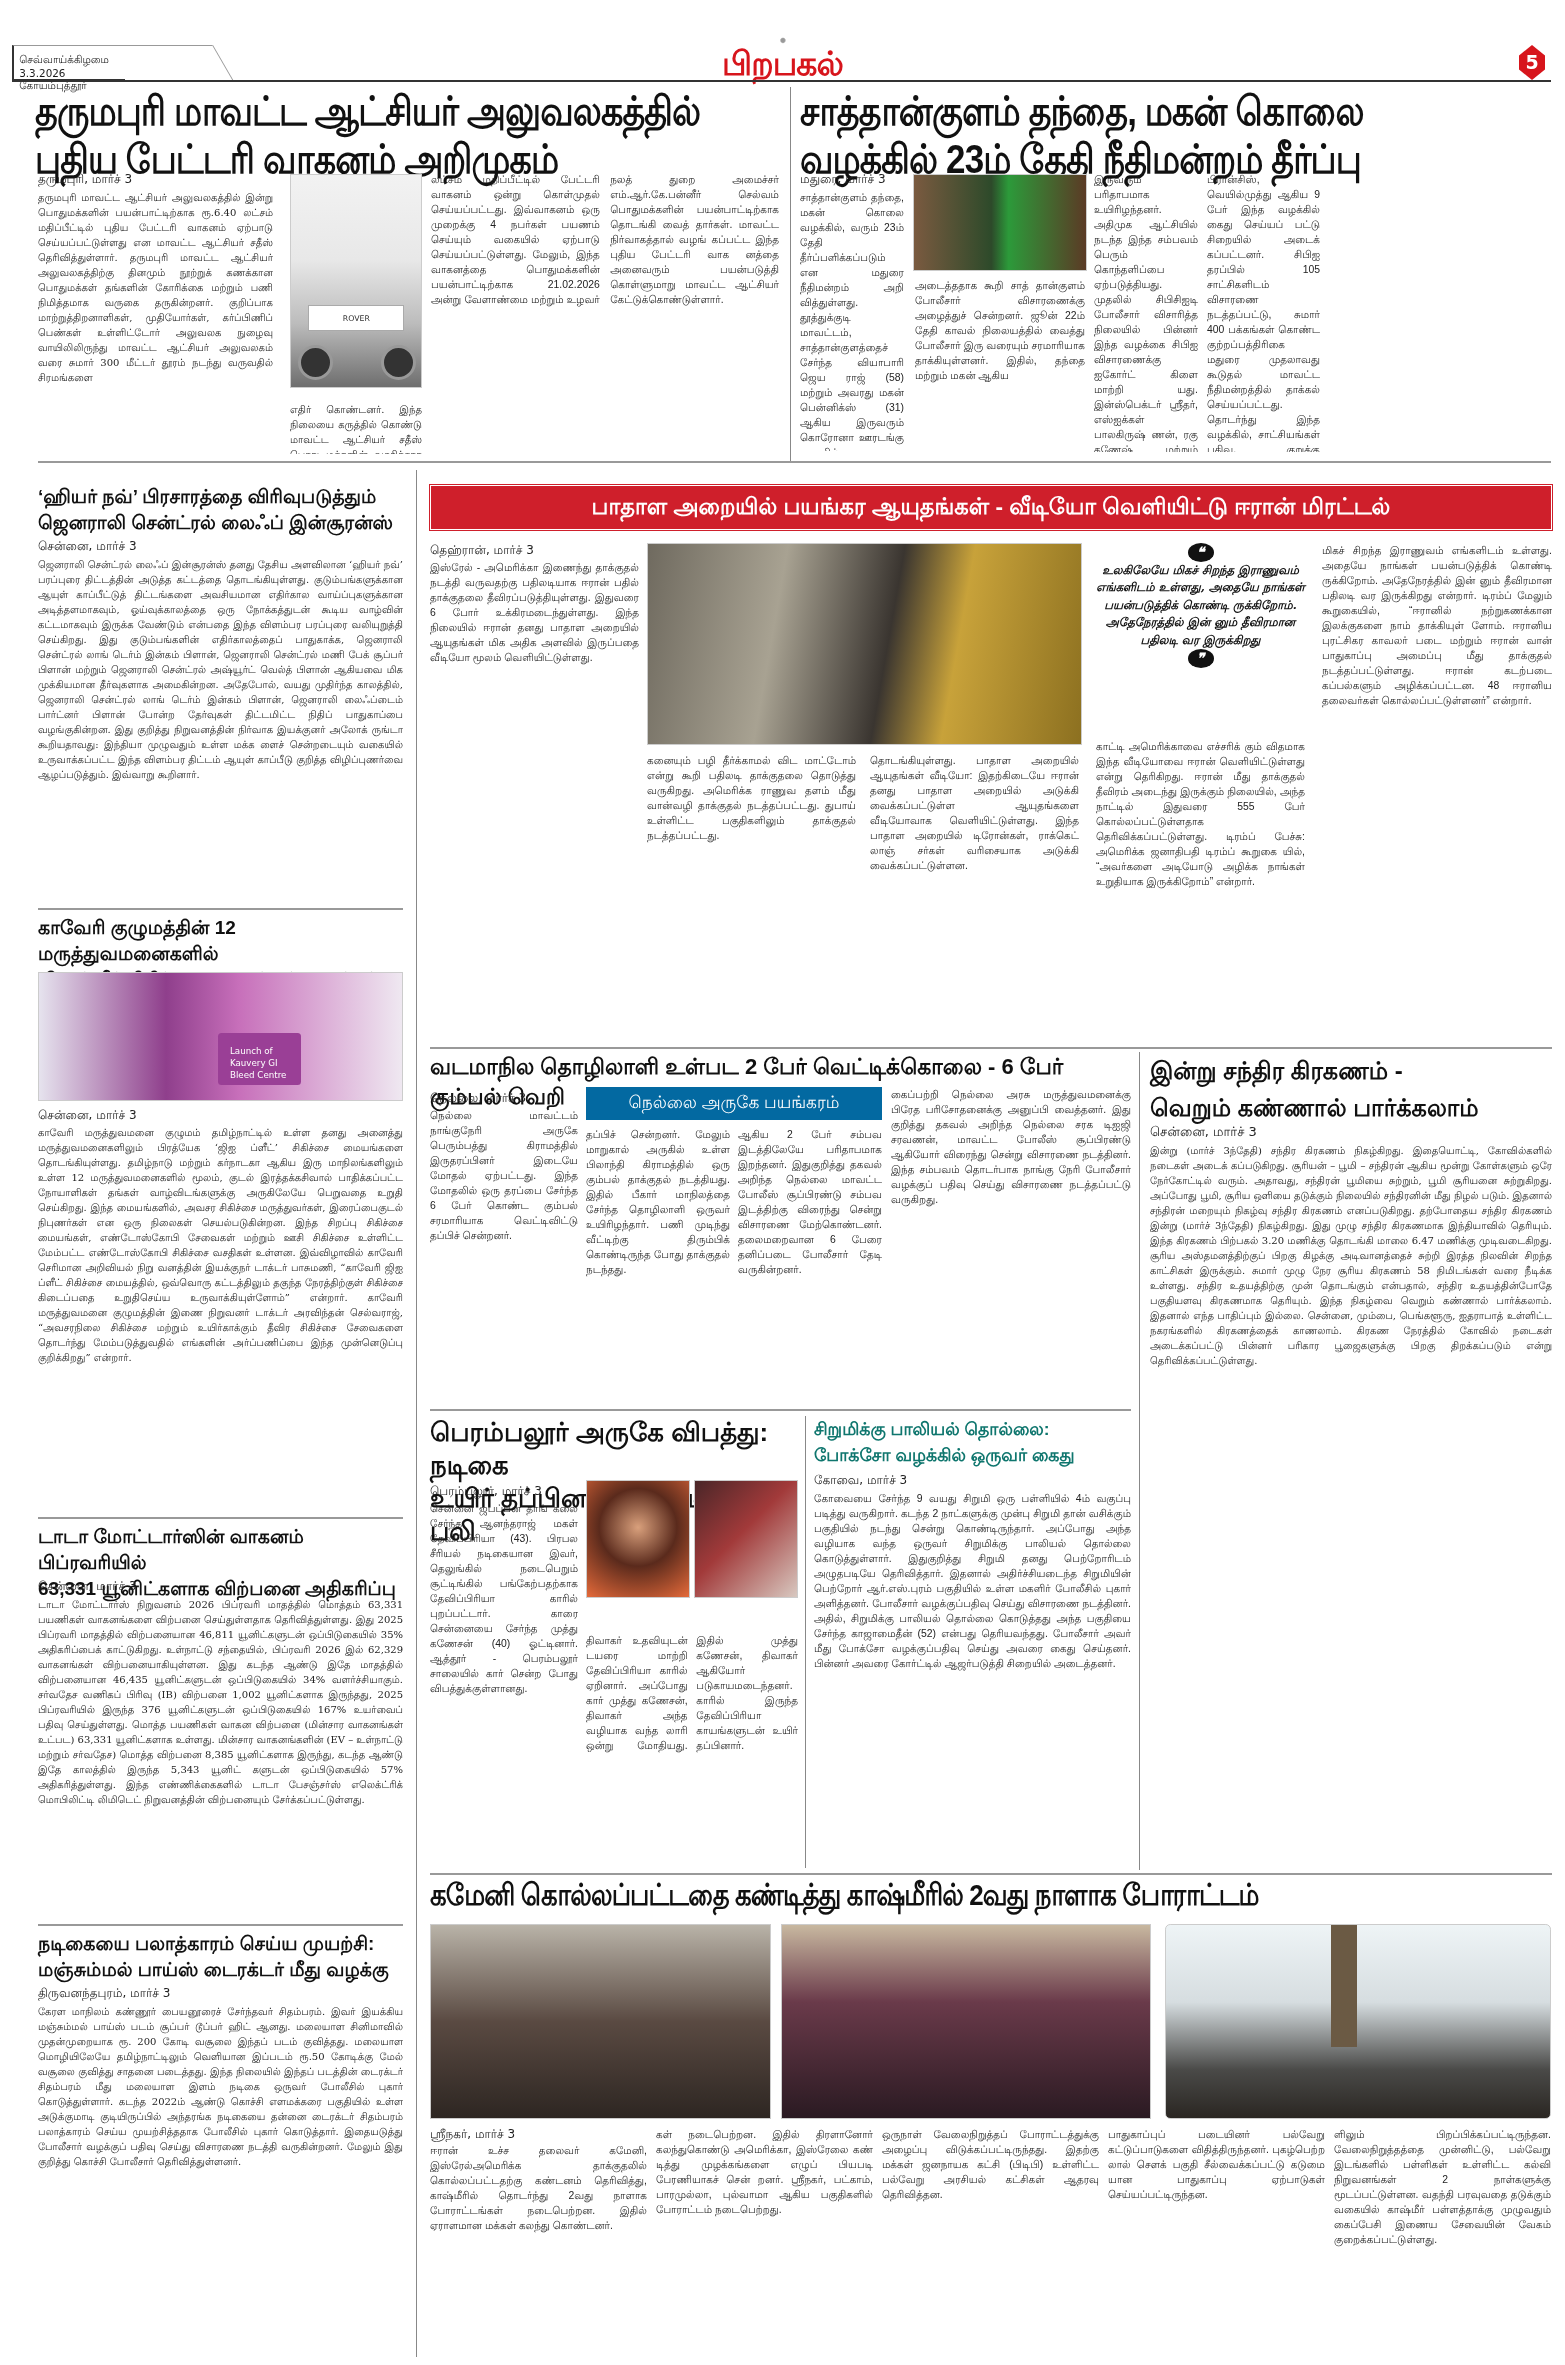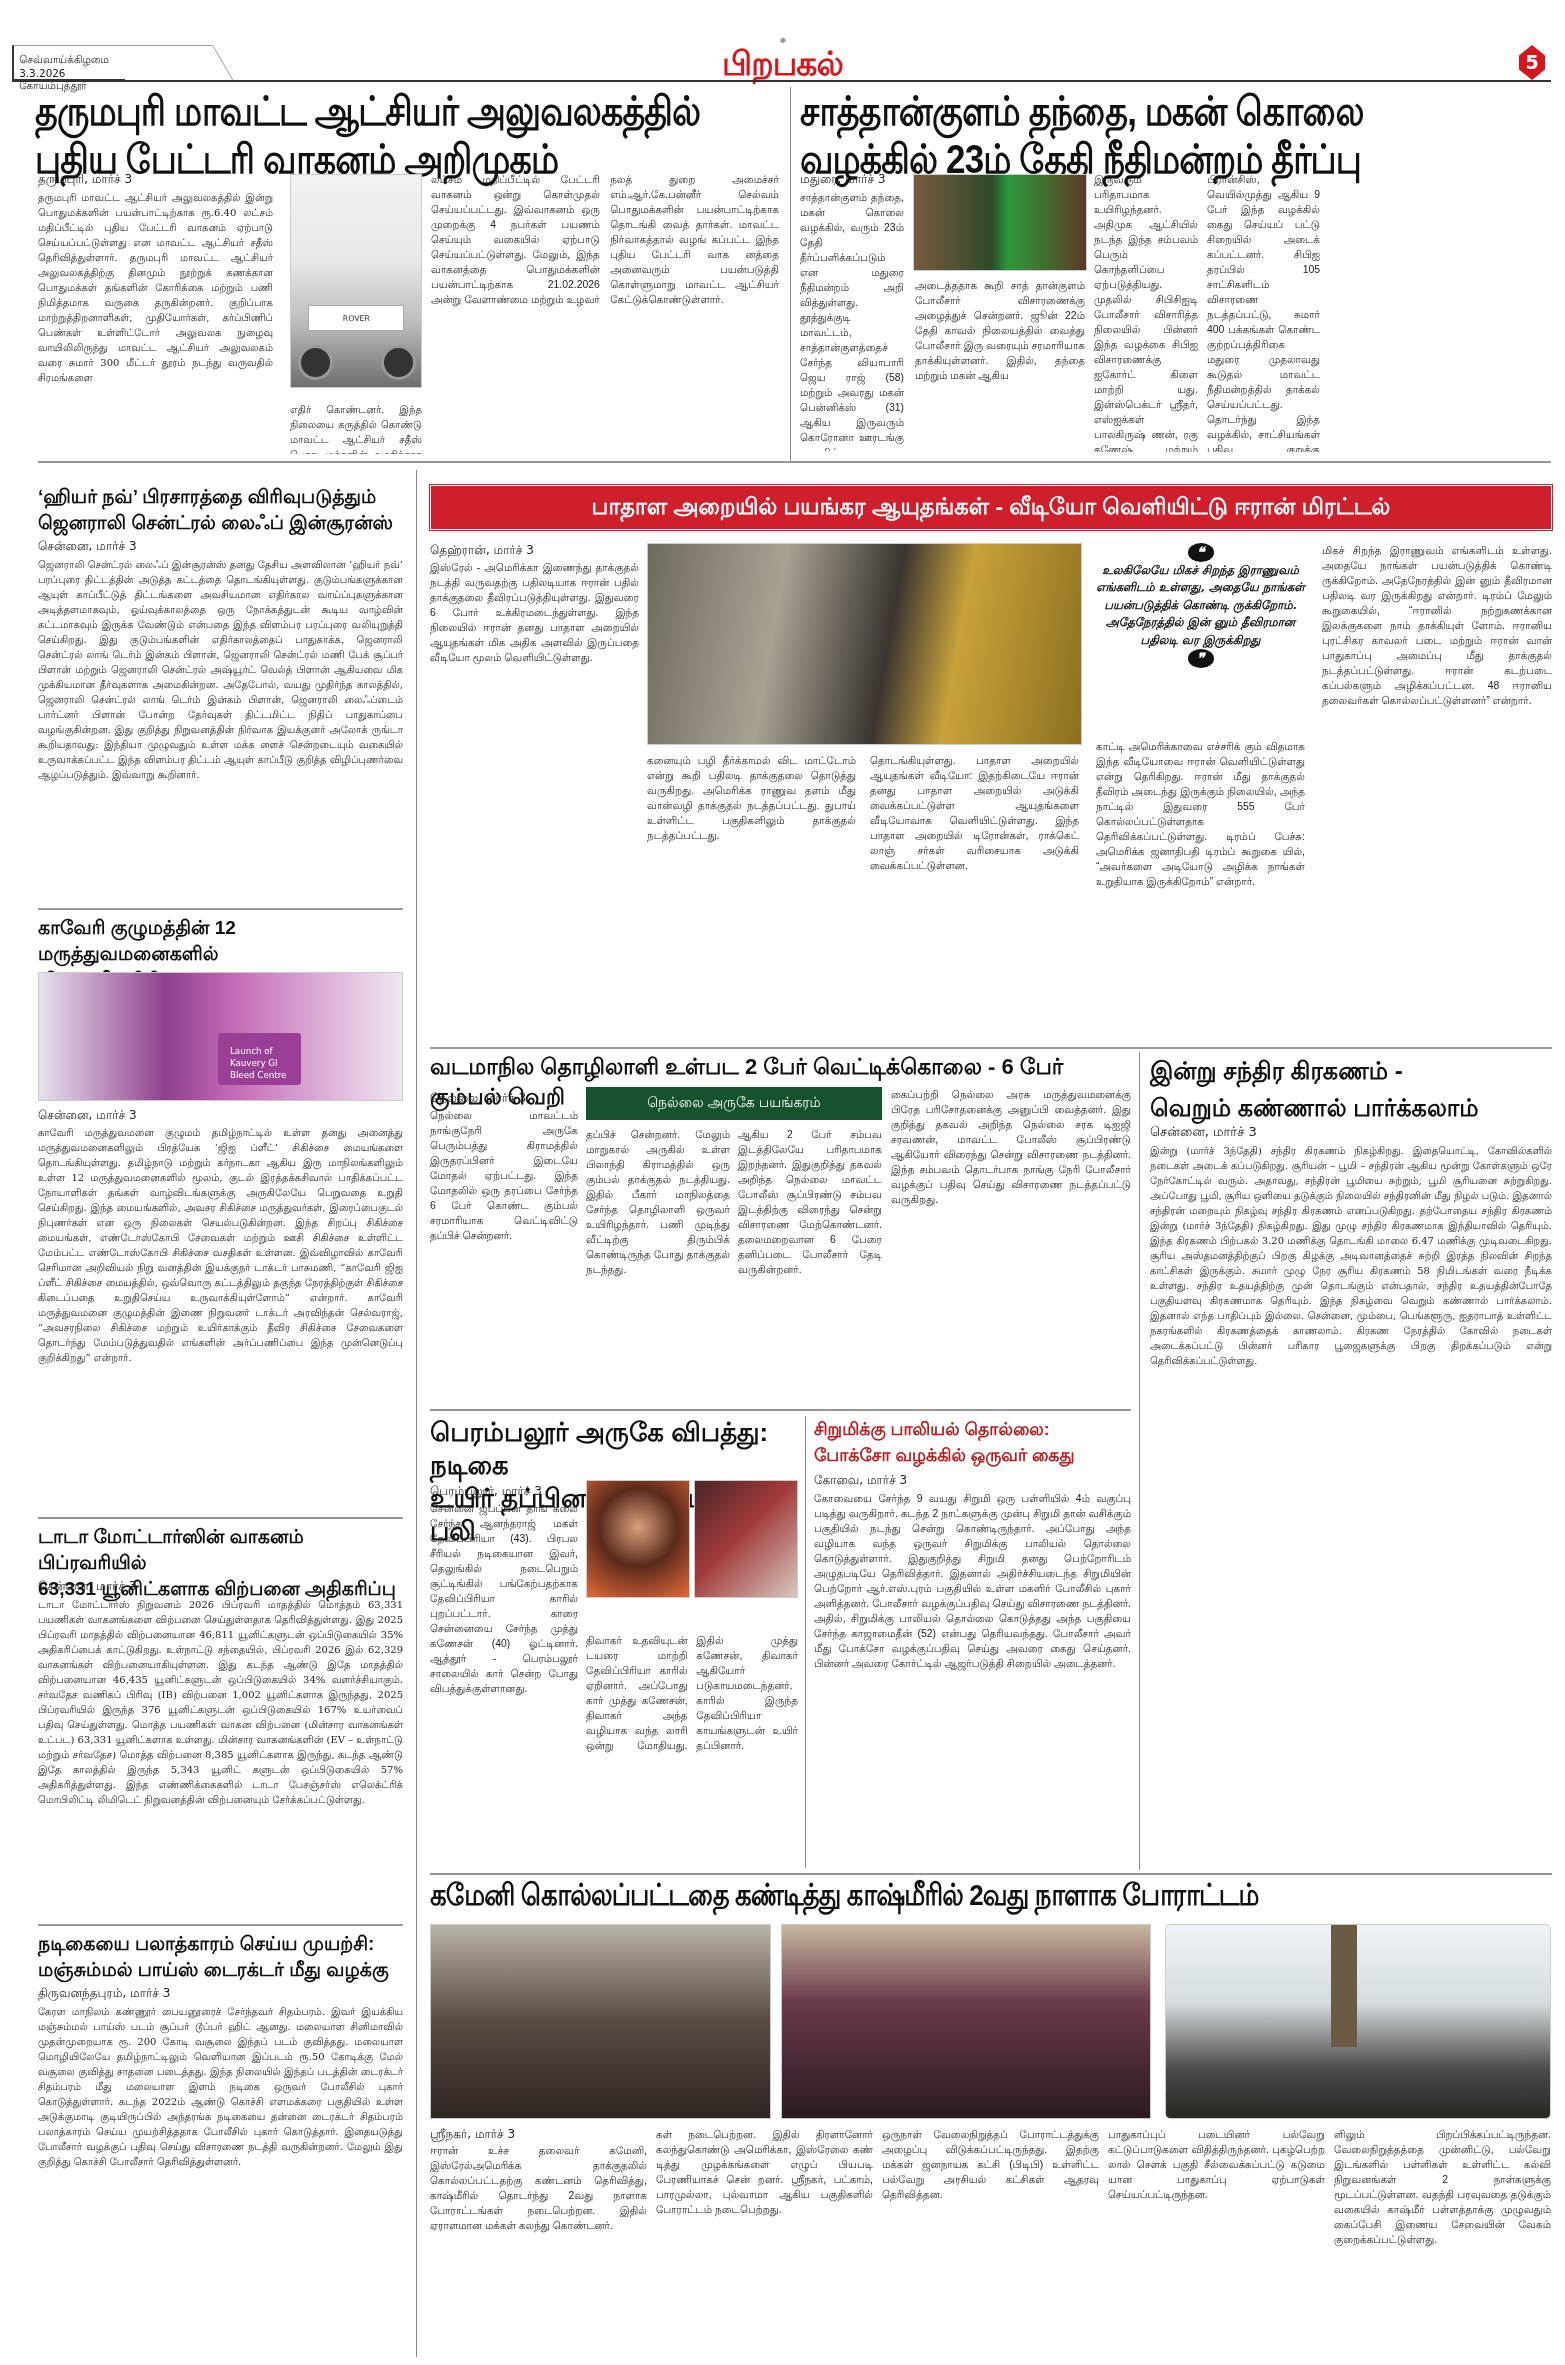--- a/index.html
+++ b/index.html
@@ -22,24 +22,24 @@
   .photo-cart { background: linear-gradient(180deg, #f2f2f2 0%, #e8e8e8 40%, #bcbcbc 70%, #6e6e6e 100%); }
   .photo-people { background: linear-gradient(90deg, #7a5a40 0%, #2d4a2a 45%, #2c9a3a 55%, #5b3a25 100%); }
   .photo-missile { background: linear-gradient(100deg, #6f6a5f 0%, #a8a292 30%, #3a3530 55%, #c8a23a 70%, #8c7020 100%); }
   .photo-hospital { background: linear-gradient(90deg, #e6e3ee 0%, #8f3f8c 35%, #c76fba 55%, #efe8f1 100%); }
   .photo-actress { background: radial-gradient(circle at 50% 40%, #d9a07c 0%, #5a2a1c 45%, #e56a3a 100%); }
   .photo-car { background: linear-gradient(135deg, #4a2628 0%, #a23a3a 45%, #d8c8c0 100%); }
   .photo-crowd { background: linear-gradient(180deg, #b9b3a8 0%, #5a4a42 50%, #2d2622 100%); }
   .photo-crowd2 { background: linear-gradient(180deg, #c8b8a0 0%, #6a3a4a 40%, #2a1a22 100%); }
   .photo-clock { background: linear-gradient(180deg, #eef4f6 0%, #d6dde0 40%, #4a4a48 75%, #2a2622 100%); }
   .red-banner { background: #cf1f2b; color: #fff; font-family: "Liberation Sans", sans-serif; font-weight: bold; font-size: 22.6px; text-align: center; line-height: 42px; border: 1.7px solid #fff; outline: 0.9px solid #cf1f2b; }
-  .black-box { background: #14532d; color: #fff; font-size: 14px; text-align: center; line-height: 31px; font-family: "Liberation Sans", sans-serif; }
+  .black-box { background: #0369a1; color: #fff; font-size: 17px; text-align: center; line-height: 31px; font-family: "Liberation Sans", sans-serif; }
   .quote-box { text-align: center; font-family: "DejaVu Serif", serif; font-style: italic; font-weight: bold; font-size: 11.7px; line-height: 17.4px; color: #111; }
   .quote-mark { display: block; width: 26px; height: 19px; margin: 0 auto; border-radius: 50%; background: #111; color:#fff; font-size: 14px; line-height: 19px; }
-  .purple { color: #b91c1c; }
+  .purple { color: #0f766e; }
 </style>
 </head>
 <body>
 
 <div class="abs masthead-date"><span>செவ்வாய்க்கிழமை 3.3.2026 கோயம்புத்தூர்</span></div>
 <div class="abs" style="left:12px;top:45px;width:200px;height:35px;border-left:2.6px solid #333;border-top:1.7px solid #999;"></div>
 <div class="abs" style="left:212px;top:45px;width:26px;height:35px;border-left:0.9px solid #999;transform:skewX(30deg);transform-origin:top left;"></div>
 <div class="abs logo">
   <span class="logo-small">✺</span>
   <span>பிறபகல்</span>

